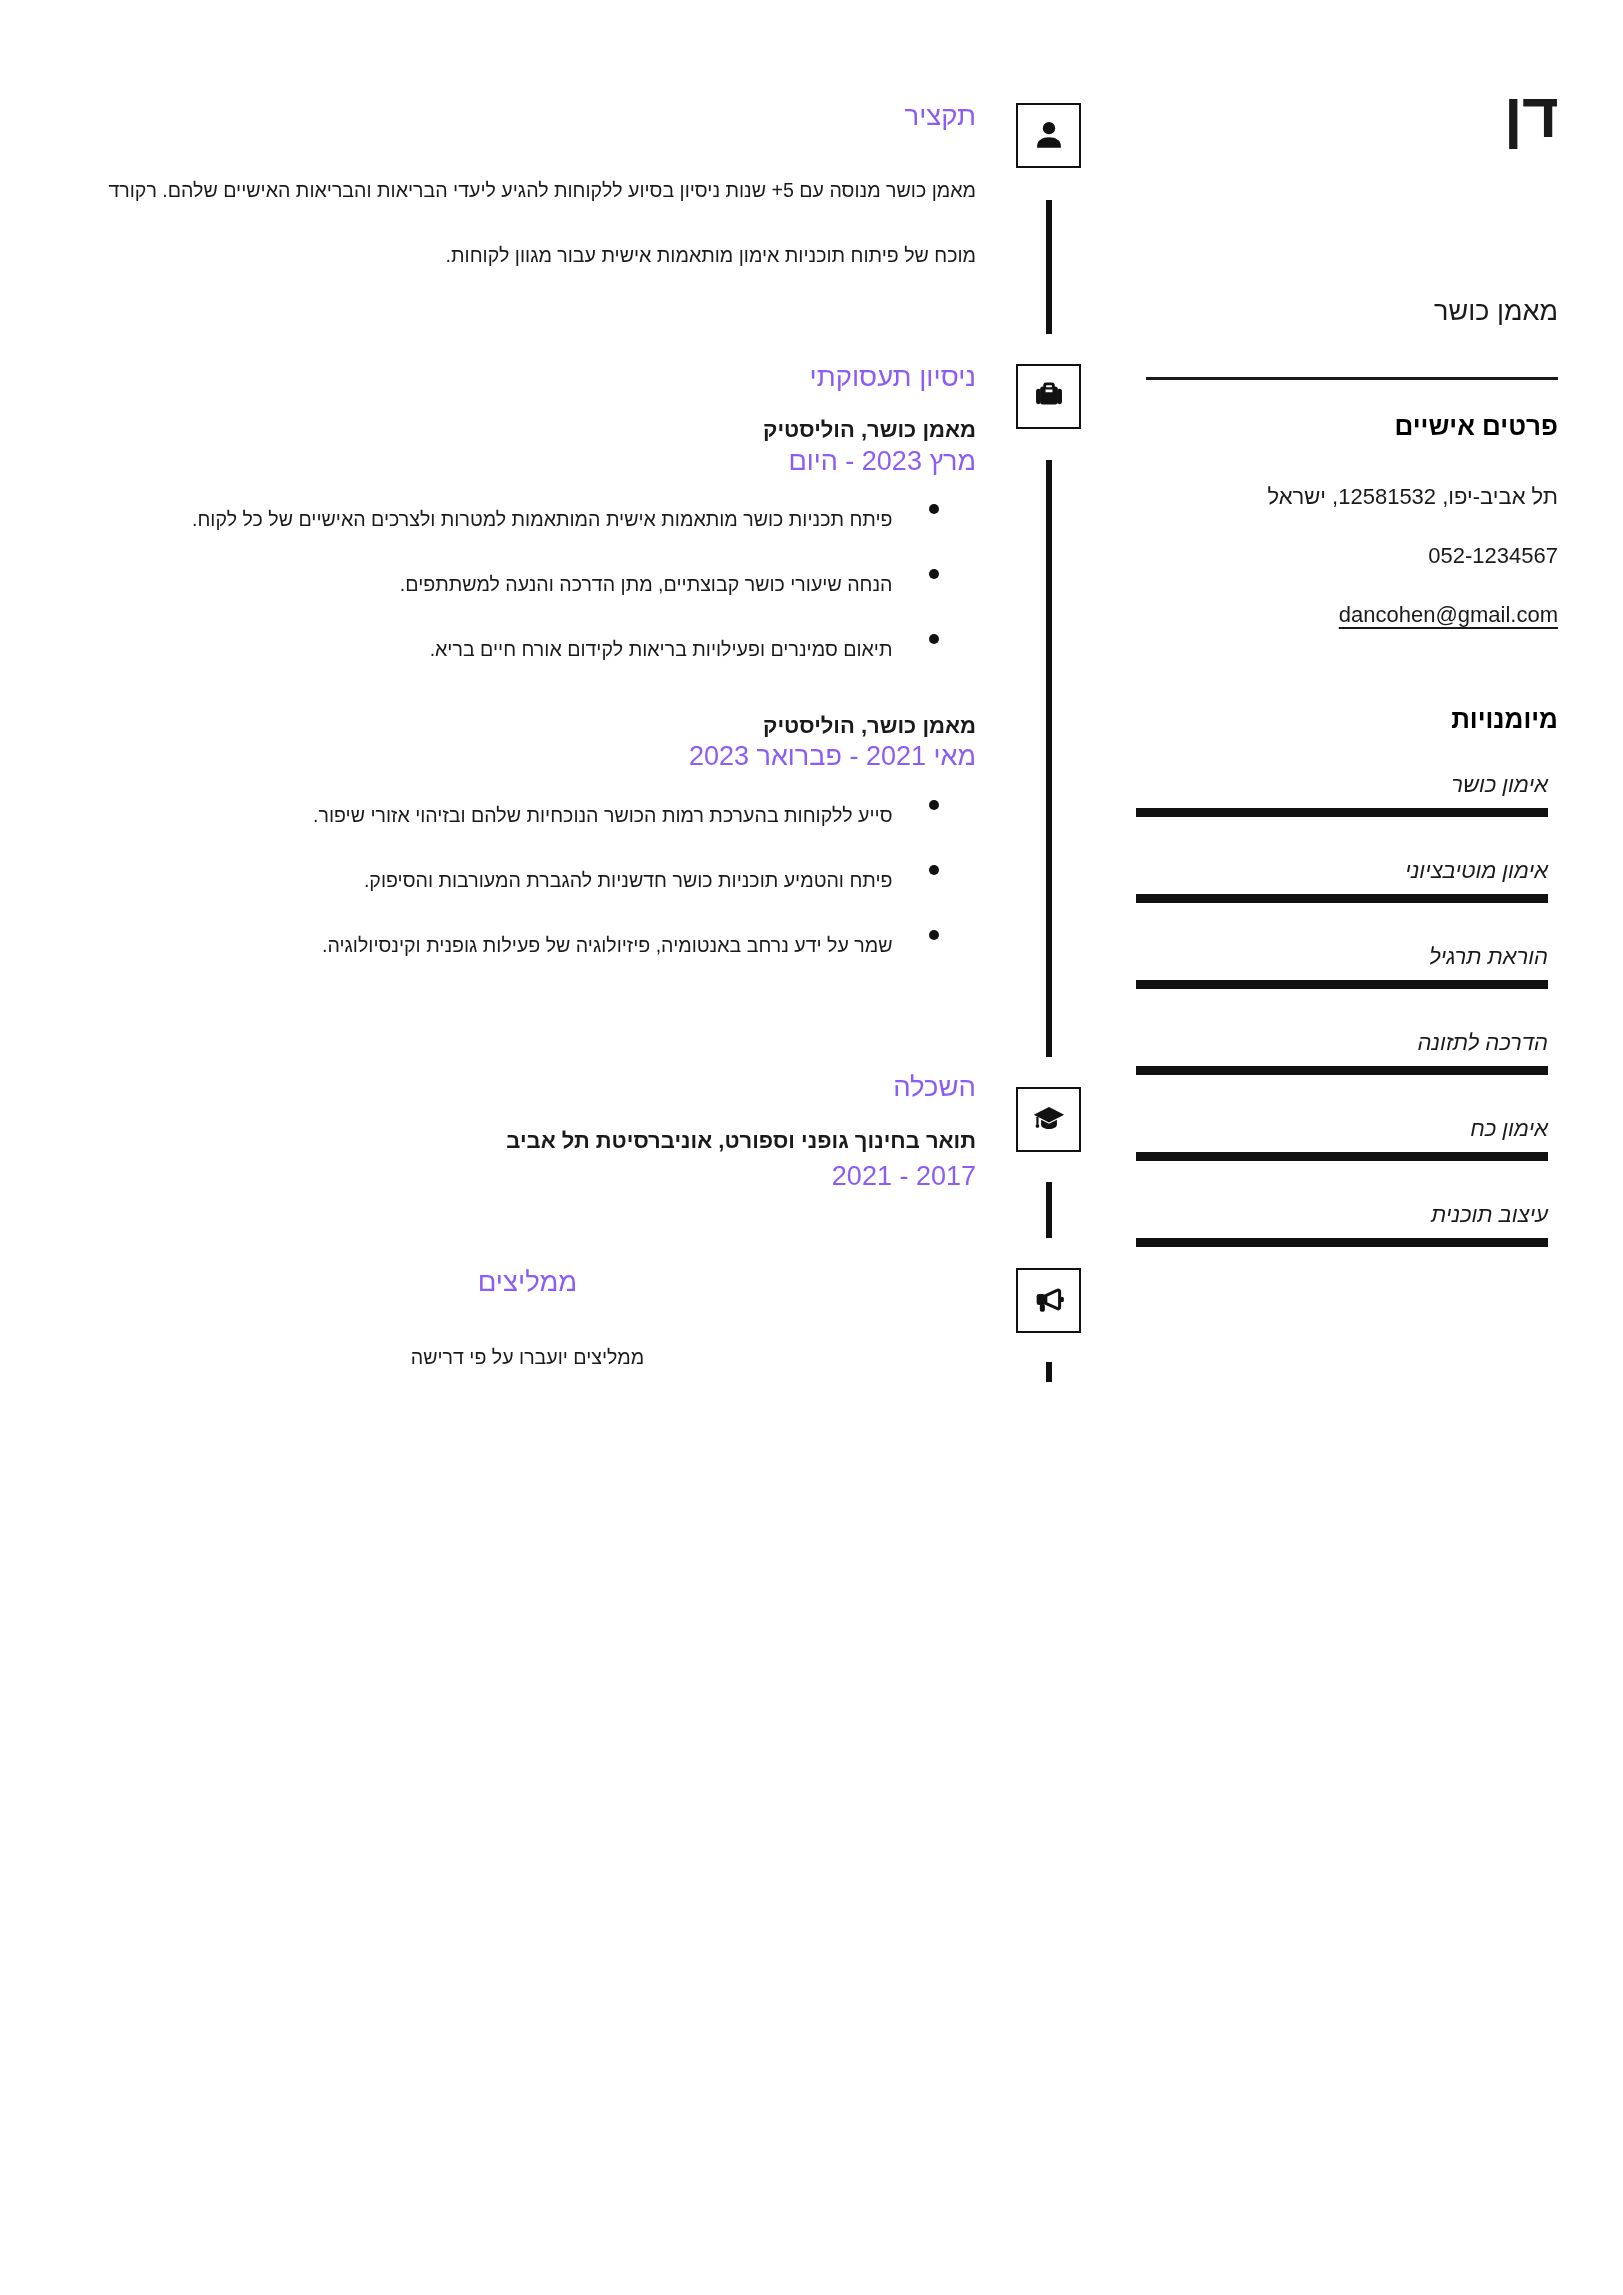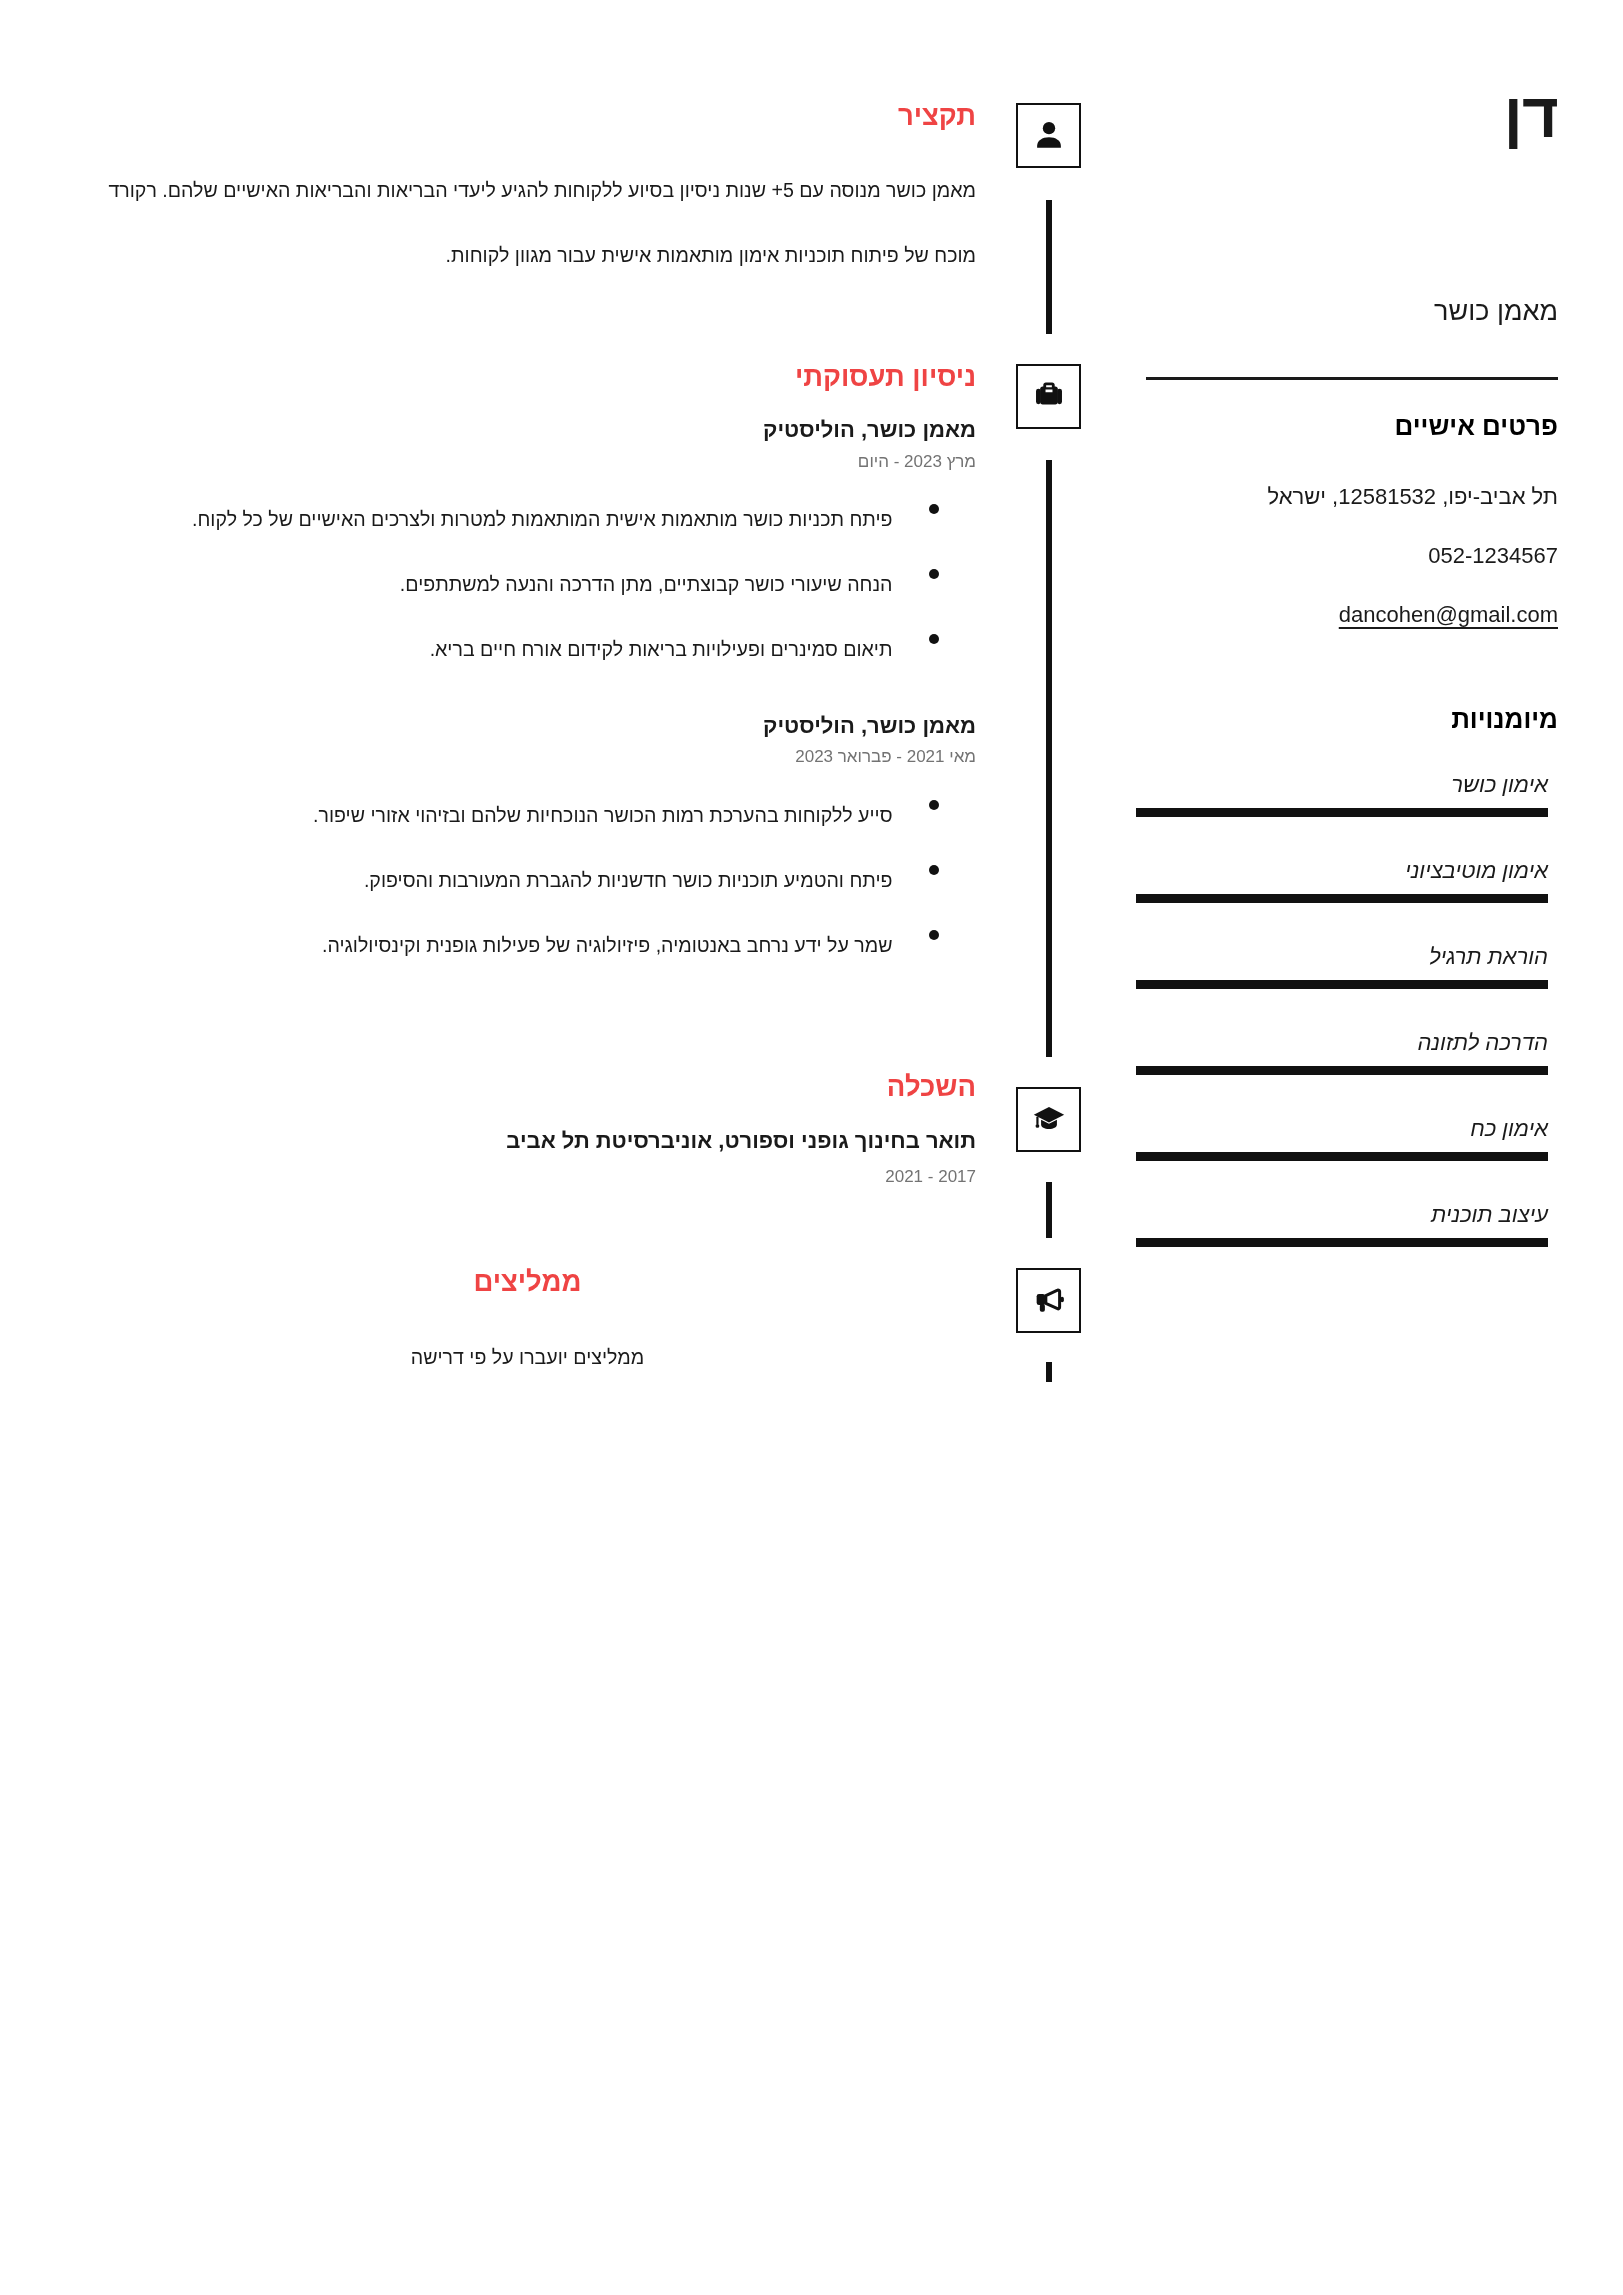--- a/index.html
+++ b/index.html
@@ -28,26 +28,26 @@
   .skill{height:86px;}
   .skill-label{font-size:22px;line-height:29px;text-align:right;}
   .skill-bar{margin-top:9.2px;height:9.2px;width:100%;background:#111;}
   
   .tl-box{position:absolute;left:1016px;width:65px;height:65px;background:#fff;
         border:2.6px solid #111;box-sizing:border-box;display:flex;align-items:center;justify-content:center;z-index:2;}
   .tl-box svg{width:38px;height:38px;}
   .tl-line{position:absolute;left:1046px;width:5.9px;background:#111;z-index:1;}
   
   .section{position:absolute;left:79px;width:897px;text-align:right;}
-  .main-heading{font-size:27.5px;font-weight:700;color:#ef4444;line-height:35px;}
+  .main-heading{font-size:27.5px;font-weight:400;color:#8b5cf6;line-height:35px;}
   .body-text{font-size:19.6px;line-height:65px;color:#1a1a1a;}
   .summary-body{margin-top:25px;}
   .job{margin-top:21px;}
   .job-head{font-size:22px;font-weight:700;line-height:30px;}
-  .job-date{font-size:17px;color:#737373;line-height:27.5px;margin-top:2.6px;}
+  .job-date{font-size:27px;color:#8b5cf6;line-height:27.5px;margin-top:2.6px;}
   .edu-date{margin-top:6.5px;}
   .bullets{margin-top:11.8px;margin-left:0;}
   .bullet{display:flex;gap:36px;margin-right:37px;}
   .dot{flex:0 0 auto;width:10.5px;height:10.5px;border-radius:50%;background:#111;margin-top:17px;}
   .bullet .body-text{flex:1 1 auto;}
   .job2{margin-top:29px;}
 </style>
 </head>
 <body>
 

